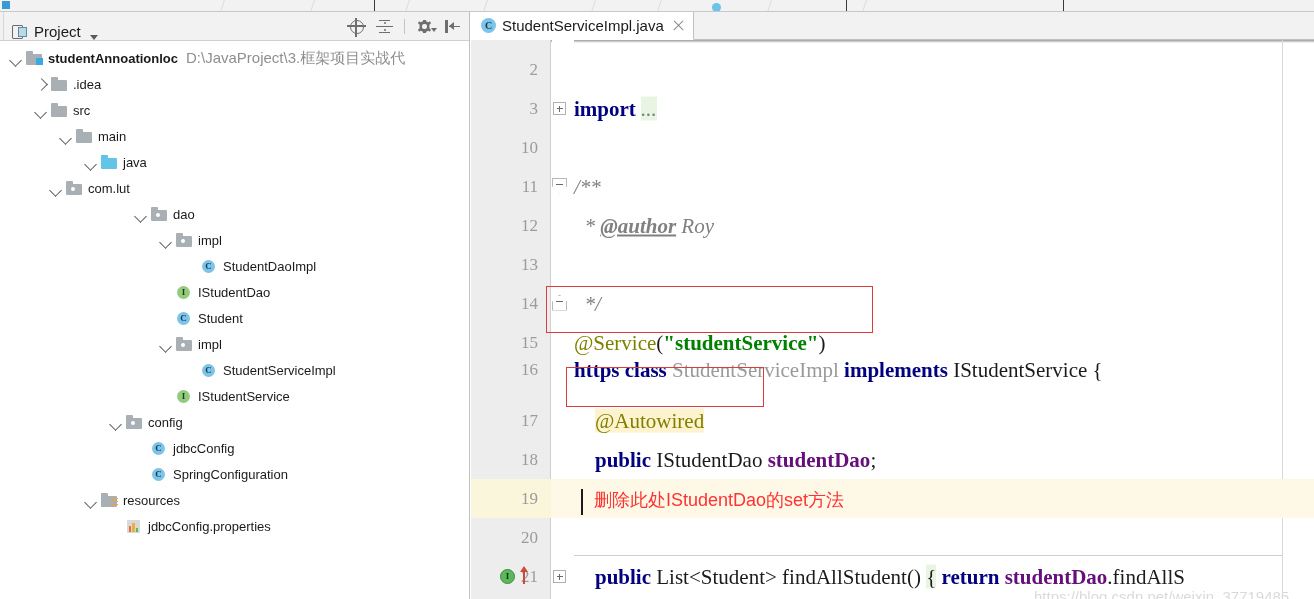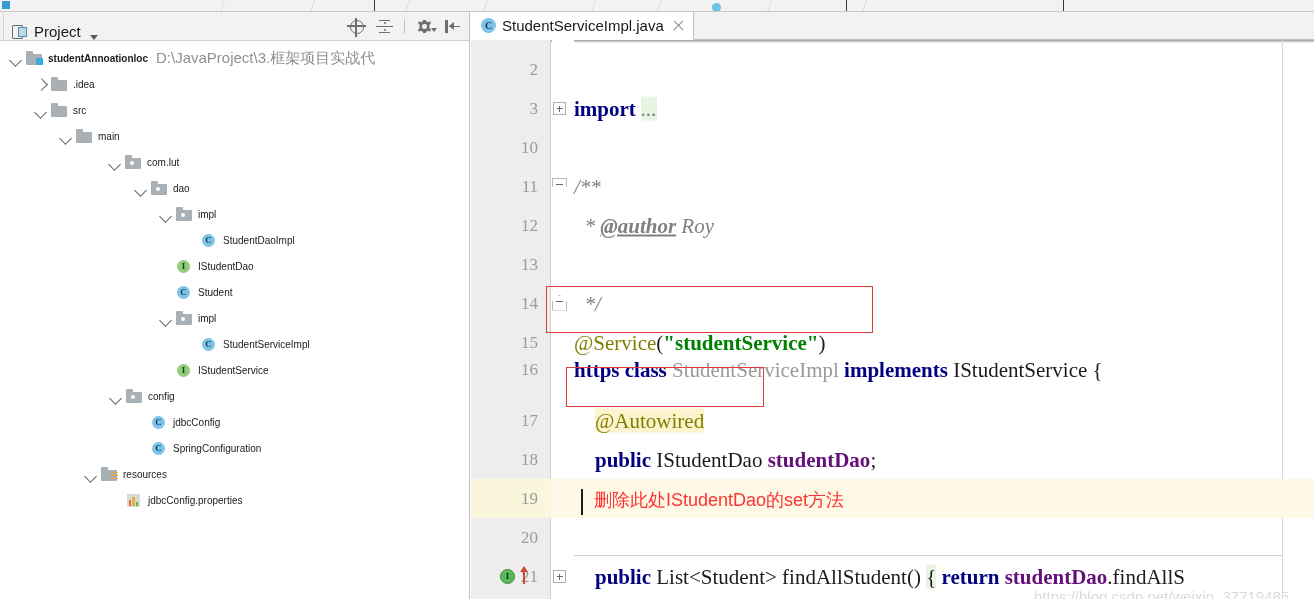--- a/index.html
+++ b/index.html
@@ -220,21 +220,21 @@
   
   .ic-prop .pbg {
     position: absolute; left: 1px; top: 1px; width: 13px; height: 13px;
     background: #d8d8d8; border-radius: 1px;
   }
   .ic-prop .bar { position: absolute; bottom: 2px; width: 2.4px; }
   .ic-prop .b1 { left: 3px; height: 6px; background: #e86f2f; }
   .ic-prop .b2 { left: 6.4px; height: 9px; background: #e8b13d; }
   .ic-prop .b3 { left: 9.8px; height: 4px; background: #5ab85a; }
 
-  .node-label { font-size: 10px; }
+  .node-label { font-size: 13px; }
   .node-label.bold { font-weight: bold; }
   .node-path { font-size: 15px; color: #8f8f8f; margin-left: 8px; }
 
   
   .editor-area {
     position: absolute; left: 471px; top: 12px;
     width: 843px; height: 587px;
     background: #ffffff;
     overflow: hidden;
   }
@@ -495,21 +495,29 @@
           <span class="node-label">src</span>
         </div>
         <div class="tree-row" style="padding-left: 60px;">
           <span class="tw down"></span>
           <span class="ic ic-folder">
             <span class="ftab"></span>
             <span class="fbody"></span>
           </span>
           <span class="node-label">main</span>
         </div>
-        <div class="tree-row" style="padding-left: 109px;">
+        <div class="tree-row" style="padding-left: 85px;">
+          <span class="tw down"></span>
+          <span class="ic ic-folder ic-folder-blue">
+            <span class="ftab"></span>
+            <span class="fbody"></span>
+          </span>
+          <span class="node-label">java</span>
+        </div>
+        <div class="tree-row" style="padding-left: 50px;">
           <span class="tw down"></span>
           <span class="ic ic-folder ic-pkg">
             <span class="ftab"></span>
             <span class="fbody"></span>
             <span class="pdot"></span>
           </span>
           <span class="node-label">com.lut</span>
         </div>
         <div class="tree-row" style="padding-left: 135px;">
           <span class="tw down"></span>

